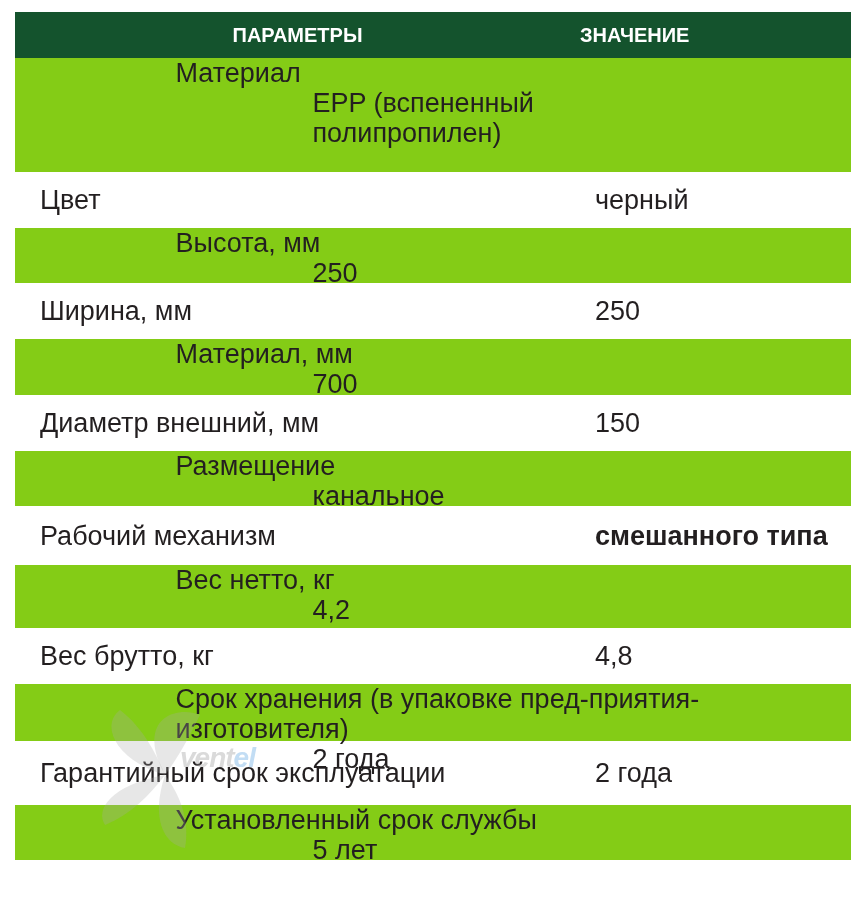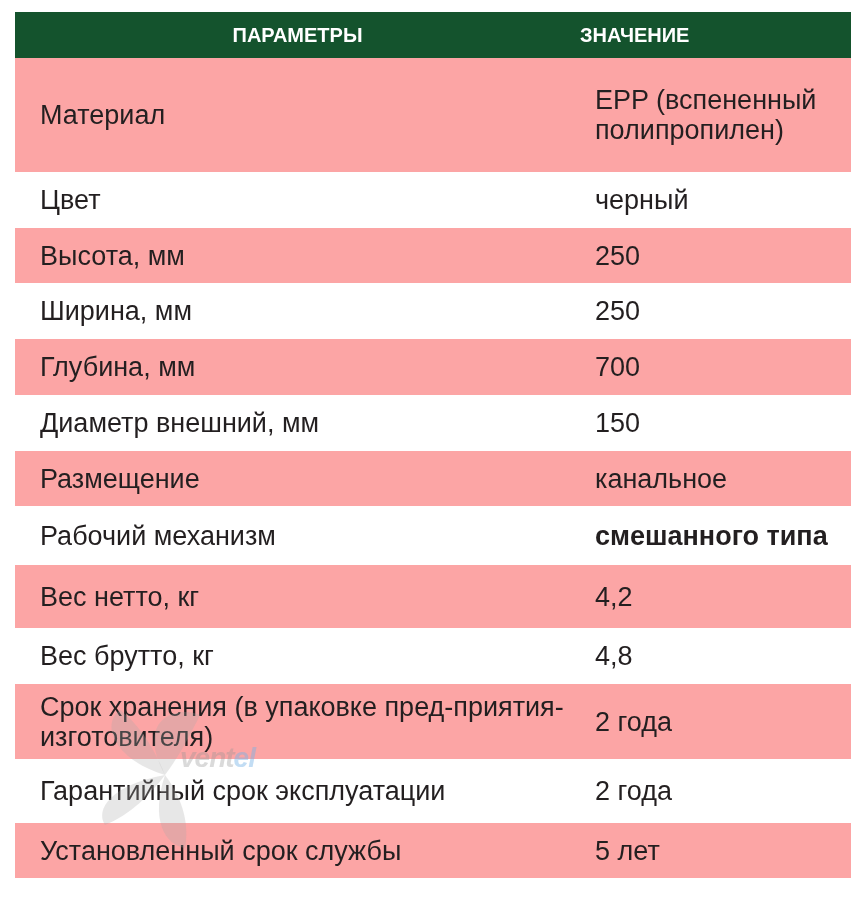--- a/index.html
+++ b/index.html
@@ -4,21 +4,21 @@
 <style>
   html, body { margin: 0; padding: 0; background: #ffffff; }
   body { width: 864px; height: 897px; position: relative; overflow: hidden;
          font-family: "Liberation Sans", "DejaVu Sans", sans-serif; color: #231f20; }
   .table { position: absolute; left: 15px; top: 12px; width: 836px; }
   .hdr { display: flex; height: 46px; background: #14532d; color: #ffffff;
          font-weight: bold; font-size: 20px; align-items: center; }
   .hdr .c1 { width: 565px; text-align: center; }
   .hdr .c2 { width: 271px; text-align: left; }
   .row { display: flex; align-items: center; font-size: 27px; }
-  .row.gray { background: #fca5a5; }
+  .row.gray { background: #84cc16; flex-direction: column; }
   .row .c1 { width: 565px; padding-left: 25px; box-sizing: border-box; line-height: 30px; }
   .row .c2 { width: 271px; padding-left: 15px; box-sizing: border-box; line-height: 30px; }
   .row .c2.tight { line-height: 20px; font-weight: bold; }
   .watermark { position: absolute; left: 95px; top: 700px; width: 320px; height: 150px;
                pointer-events: none; z-index: 2; }
   .wm-text { position: absolute; left: 85px; top: 42px; font-size: 28px; font-weight: bold;
              font-style: italic; letter-spacing: -1px; }
   .wm-vent { color: rgba(150,150,150,0.35); }
   .wm-el { color: rgba(120,180,230,0.45); }
 </style>
@@ -43,21 +43,21 @@
   </div>
   <div class="row gray" style="height:55px">
     <div class="c1">Высота, мм</div>
     <div class="c2">250</div>
   </div>
   <div class="row" style="height:56px">
     <div class="c1">Ширина, мм</div>
     <div class="c2">250</div>
   </div>
   <div class="row gray" style="height:56px">
-    <div class="c1">Глубина, мм</div>
+    <div class="c1">Материал, мм</div>
     <div class="c2">700</div>
   </div>
   <div class="row" style="height:56px">
     <div class="c1">Диаметр внешний, мм</div>
     <div class="c2">150</div>
   </div>
   <div class="row gray" style="height:55px">
     <div class="c1">Размещение</div>
     <div class="c2">канальное</div>
   </div>
@@ -66,21 +66,21 @@
     <div class="c2 tight">смешанного типа</div>
   </div>
   <div class="row gray" style="height:63px">
     <div class="c1">Вес нетто, кг</div>
     <div class="c2">4,2</div>
   </div>
   <div class="row" style="height:56px">
     <div class="c1">Вес брутто, кг</div>
     <div class="c2">4,8</div>
   </div>
-  <div class="row gray" style="height:75px">
+  <div class="row gray" style="height:57px">
     <div class="c1">Срок хранения (в упаковке пред-приятия-изготовителя)</div>
     <div class="c2">2 года</div>
   </div>
   <div class="row" style="height:64px">
     <div class="c1">Гарантийный срок эксплуатации</div>
     <div class="c2">2 года</div>
   </div>
   <div class="row gray" style="height:55px">
     <div class="c1">Установленный срок службы</div>
     <div class="c2">5 лет</div>

